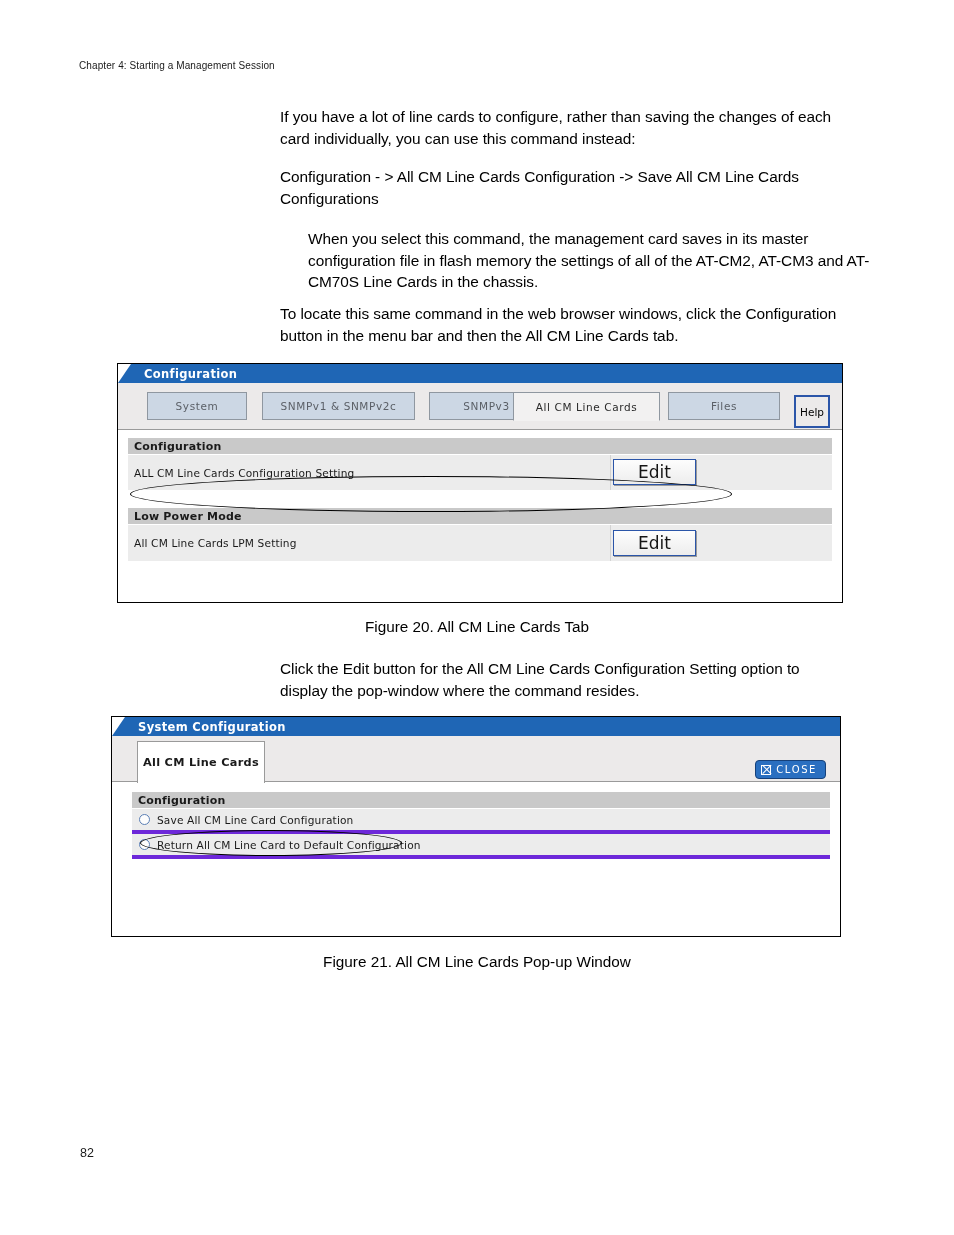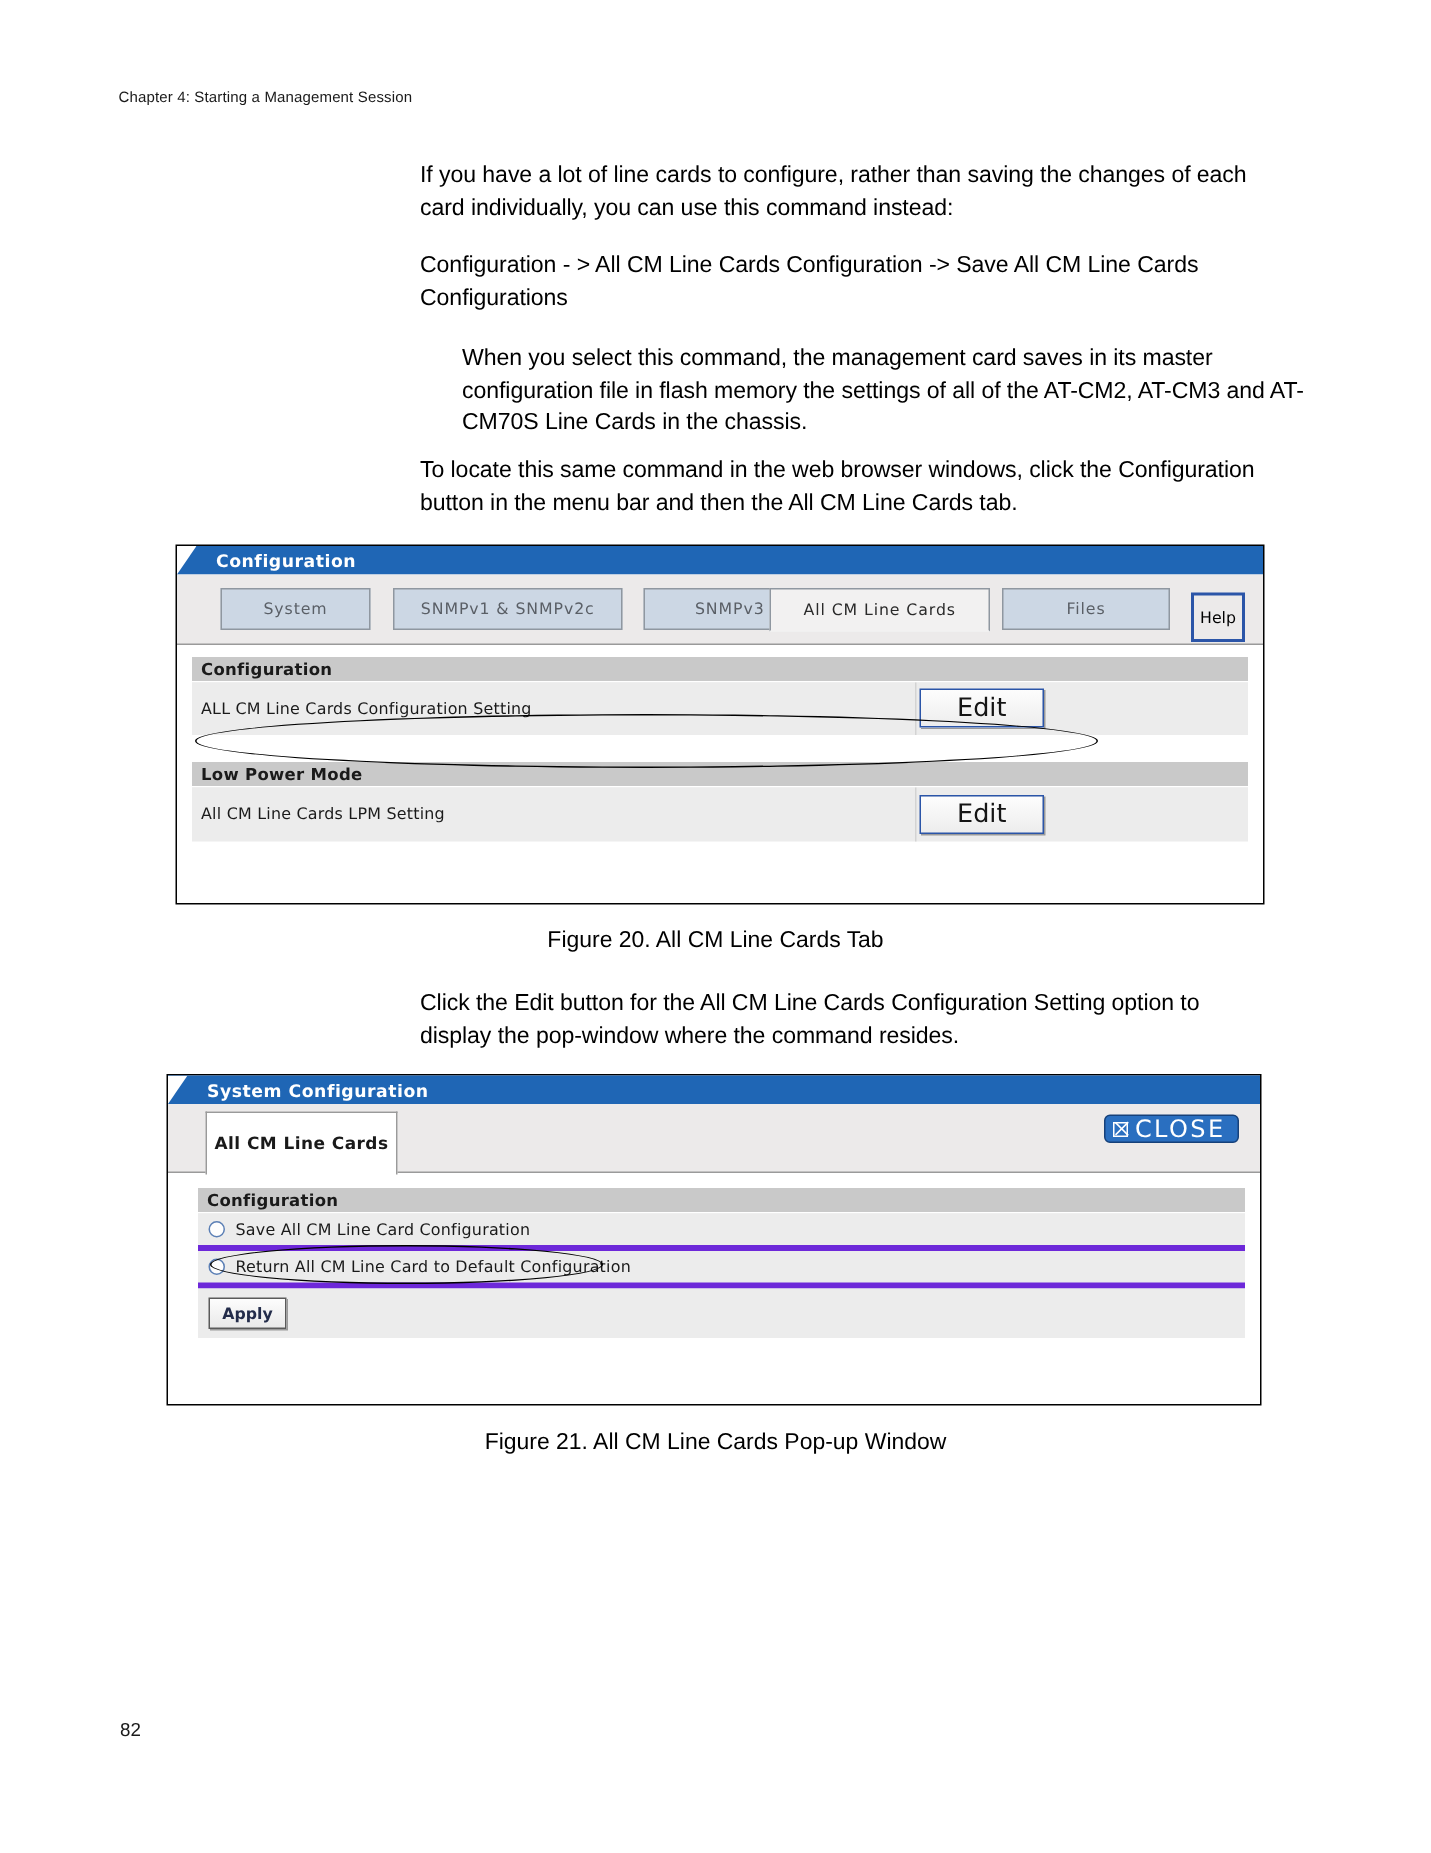--- a/index.html
+++ b/index.html
@@ -209,32 +209,32 @@
     font-family: "DejaVu Sans", sans-serif;
     font-size: 11.3px;
     font-weight: bold;
     color: #1a1a1a;
     letter-spacing: 0.3px;
     white-space: nowrap;
     z-index: 3;
   }
   .close-btn {
     position: absolute;
-    right: 14px; top: 7px;
+    right: 14px; top: 24px;
     height: 19px;
     padding: 0 8px 0 5px;
     background: #2a6fc0;
     border: 1px solid #16417a;
     border-radius: 4px;
     display: flex;
     align-items: center;
     gap: 5px;
     color: #ffffff;
     font-family: "DejaVu Sans", sans-serif;
-    font-size: 16px;
+    font-size: 10px;
     letter-spacing: 1.6px;
   }
   .close-x {
     display: inline-block;
     width: 10px; height: 10px;
     border: 1px solid #ffffff;
     position: relative;
   }
   .close-x::before, .close-x::after {
     content: "";
@@ -393,25 +393,20 @@
     <div class="radio-row">
       <span class="radio-dot"></span>
       <span class="radio-label">Save All CM Line Card Configuration</span>
     </div>
 
     <div class="radio-row">
       <span class="radio-dot"></span>
       <span class="radio-label">Return All CM Line Card to Default Configuration</span>
     </div>
 
-    <div class="apply-row">
-      <div class="apply-btn">
-        <span>Apply</span>
-      </div>
-    </div>
   </div>
 
   <div class="oval" style="left:28px; top:113px; width:262px; height:26px;"></div>
 </div>
 
 <div class="fig-caption" style="top:953px;">Figure 21. All CM Line Cards Pop-up Window</div>
 
 <div class="page-number">82</div>
 
 </body></html>

